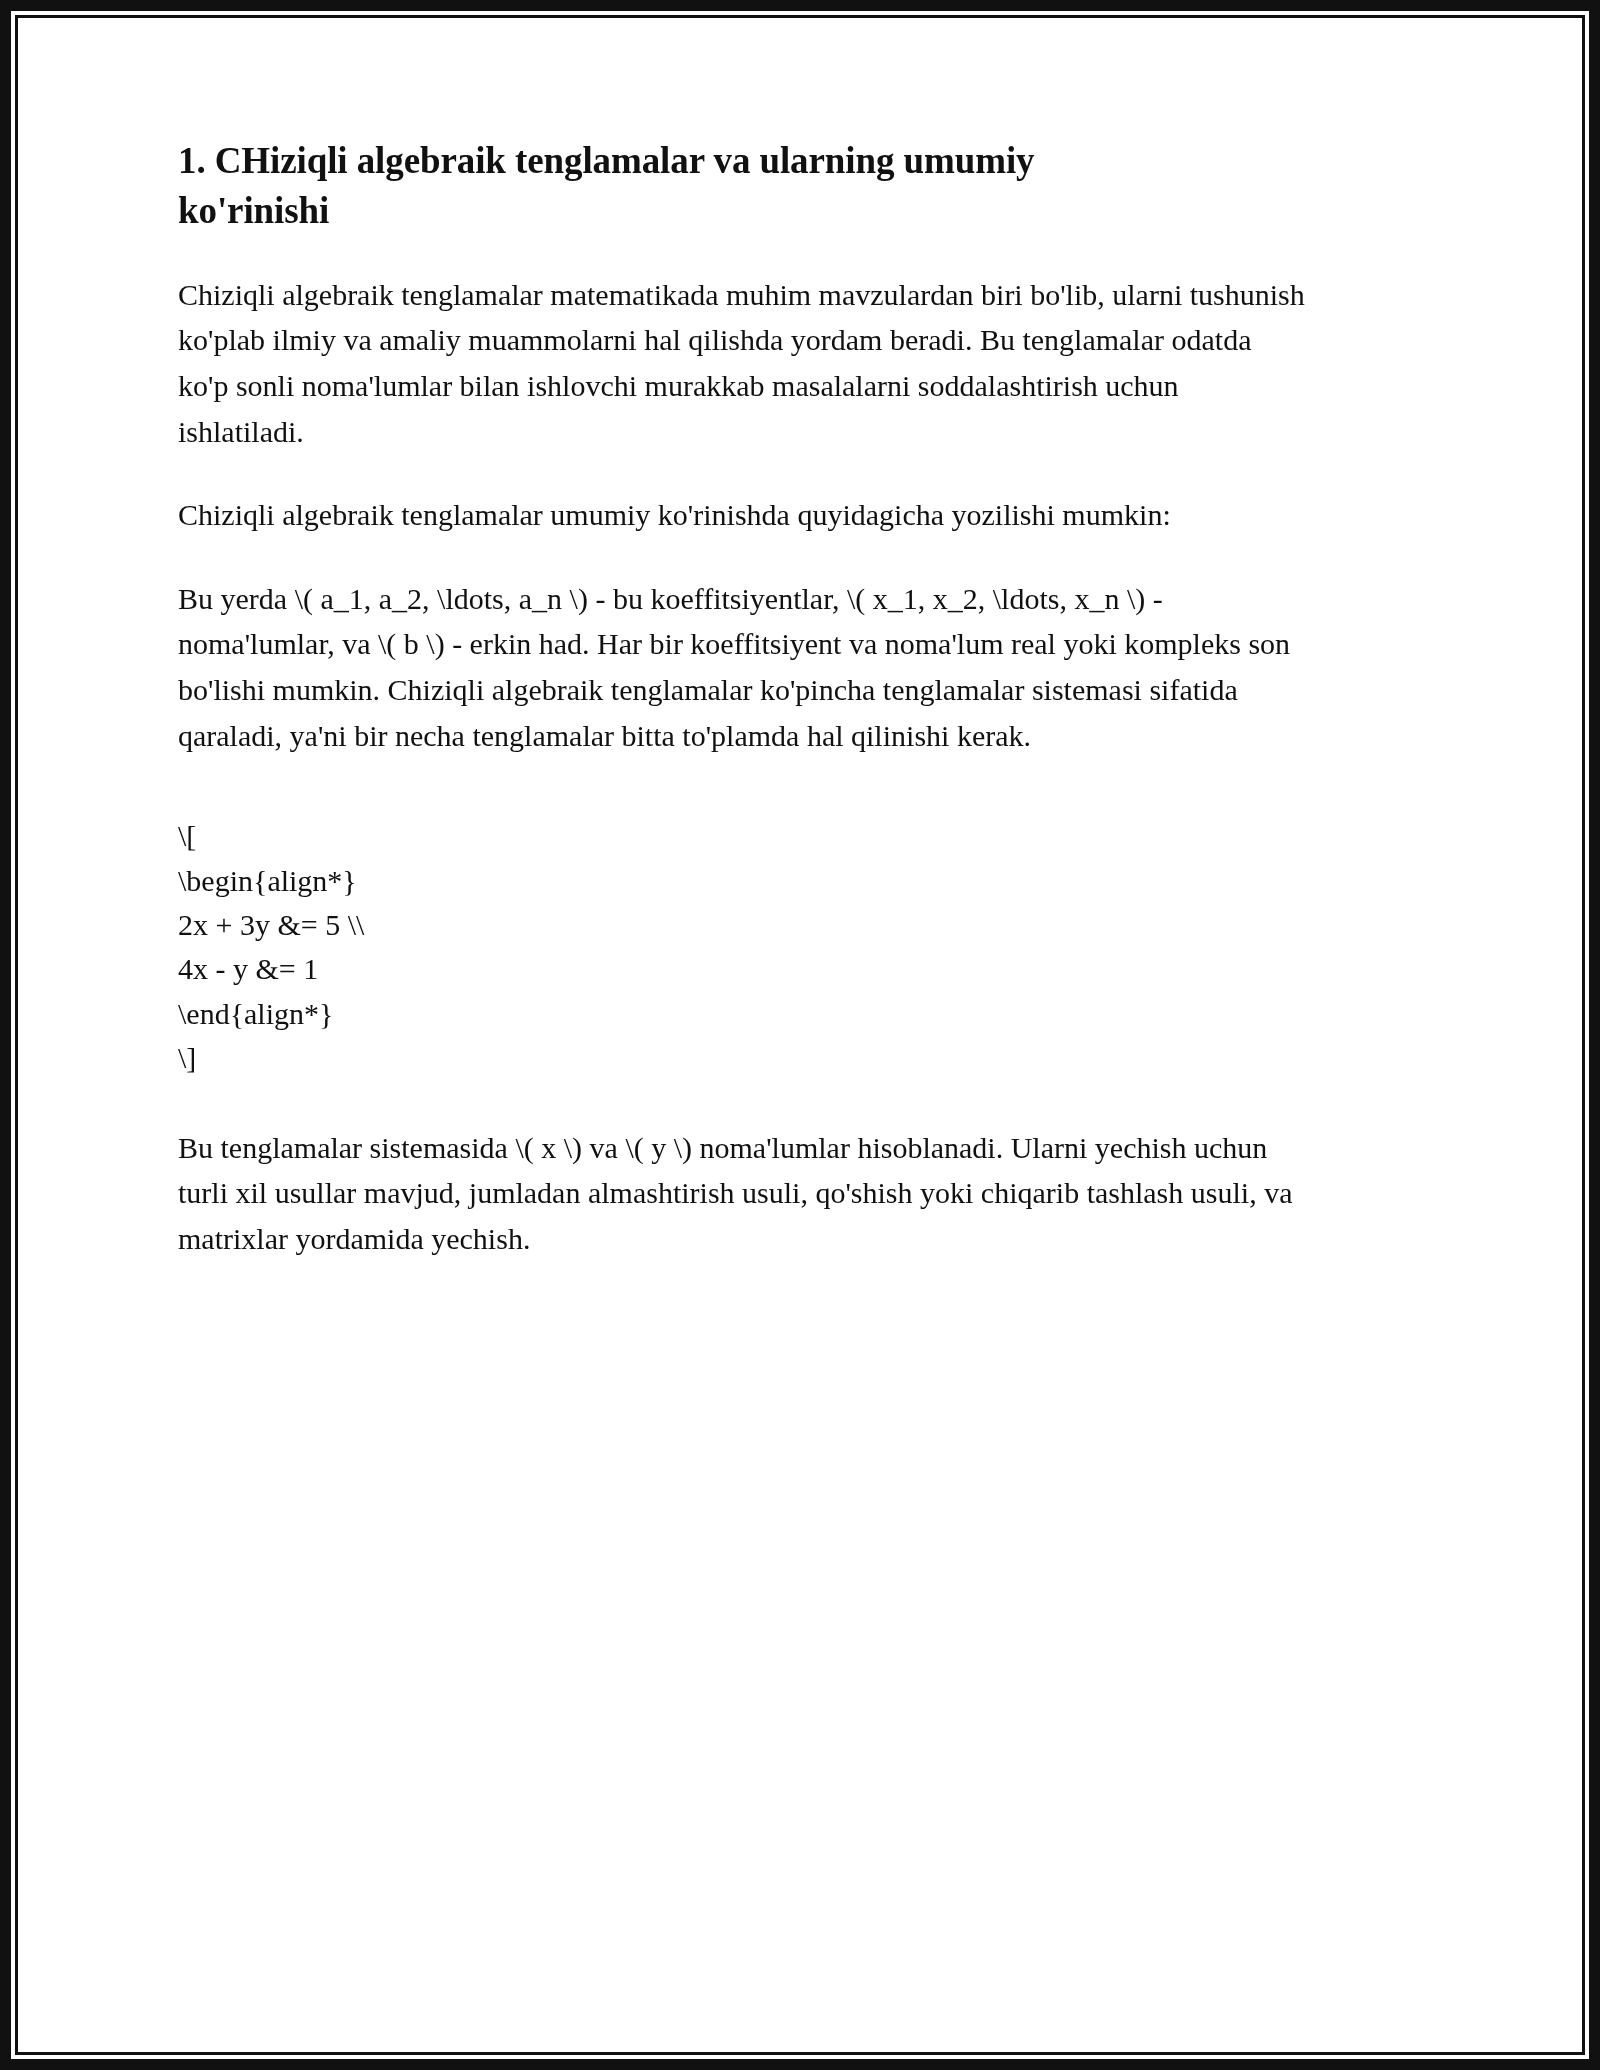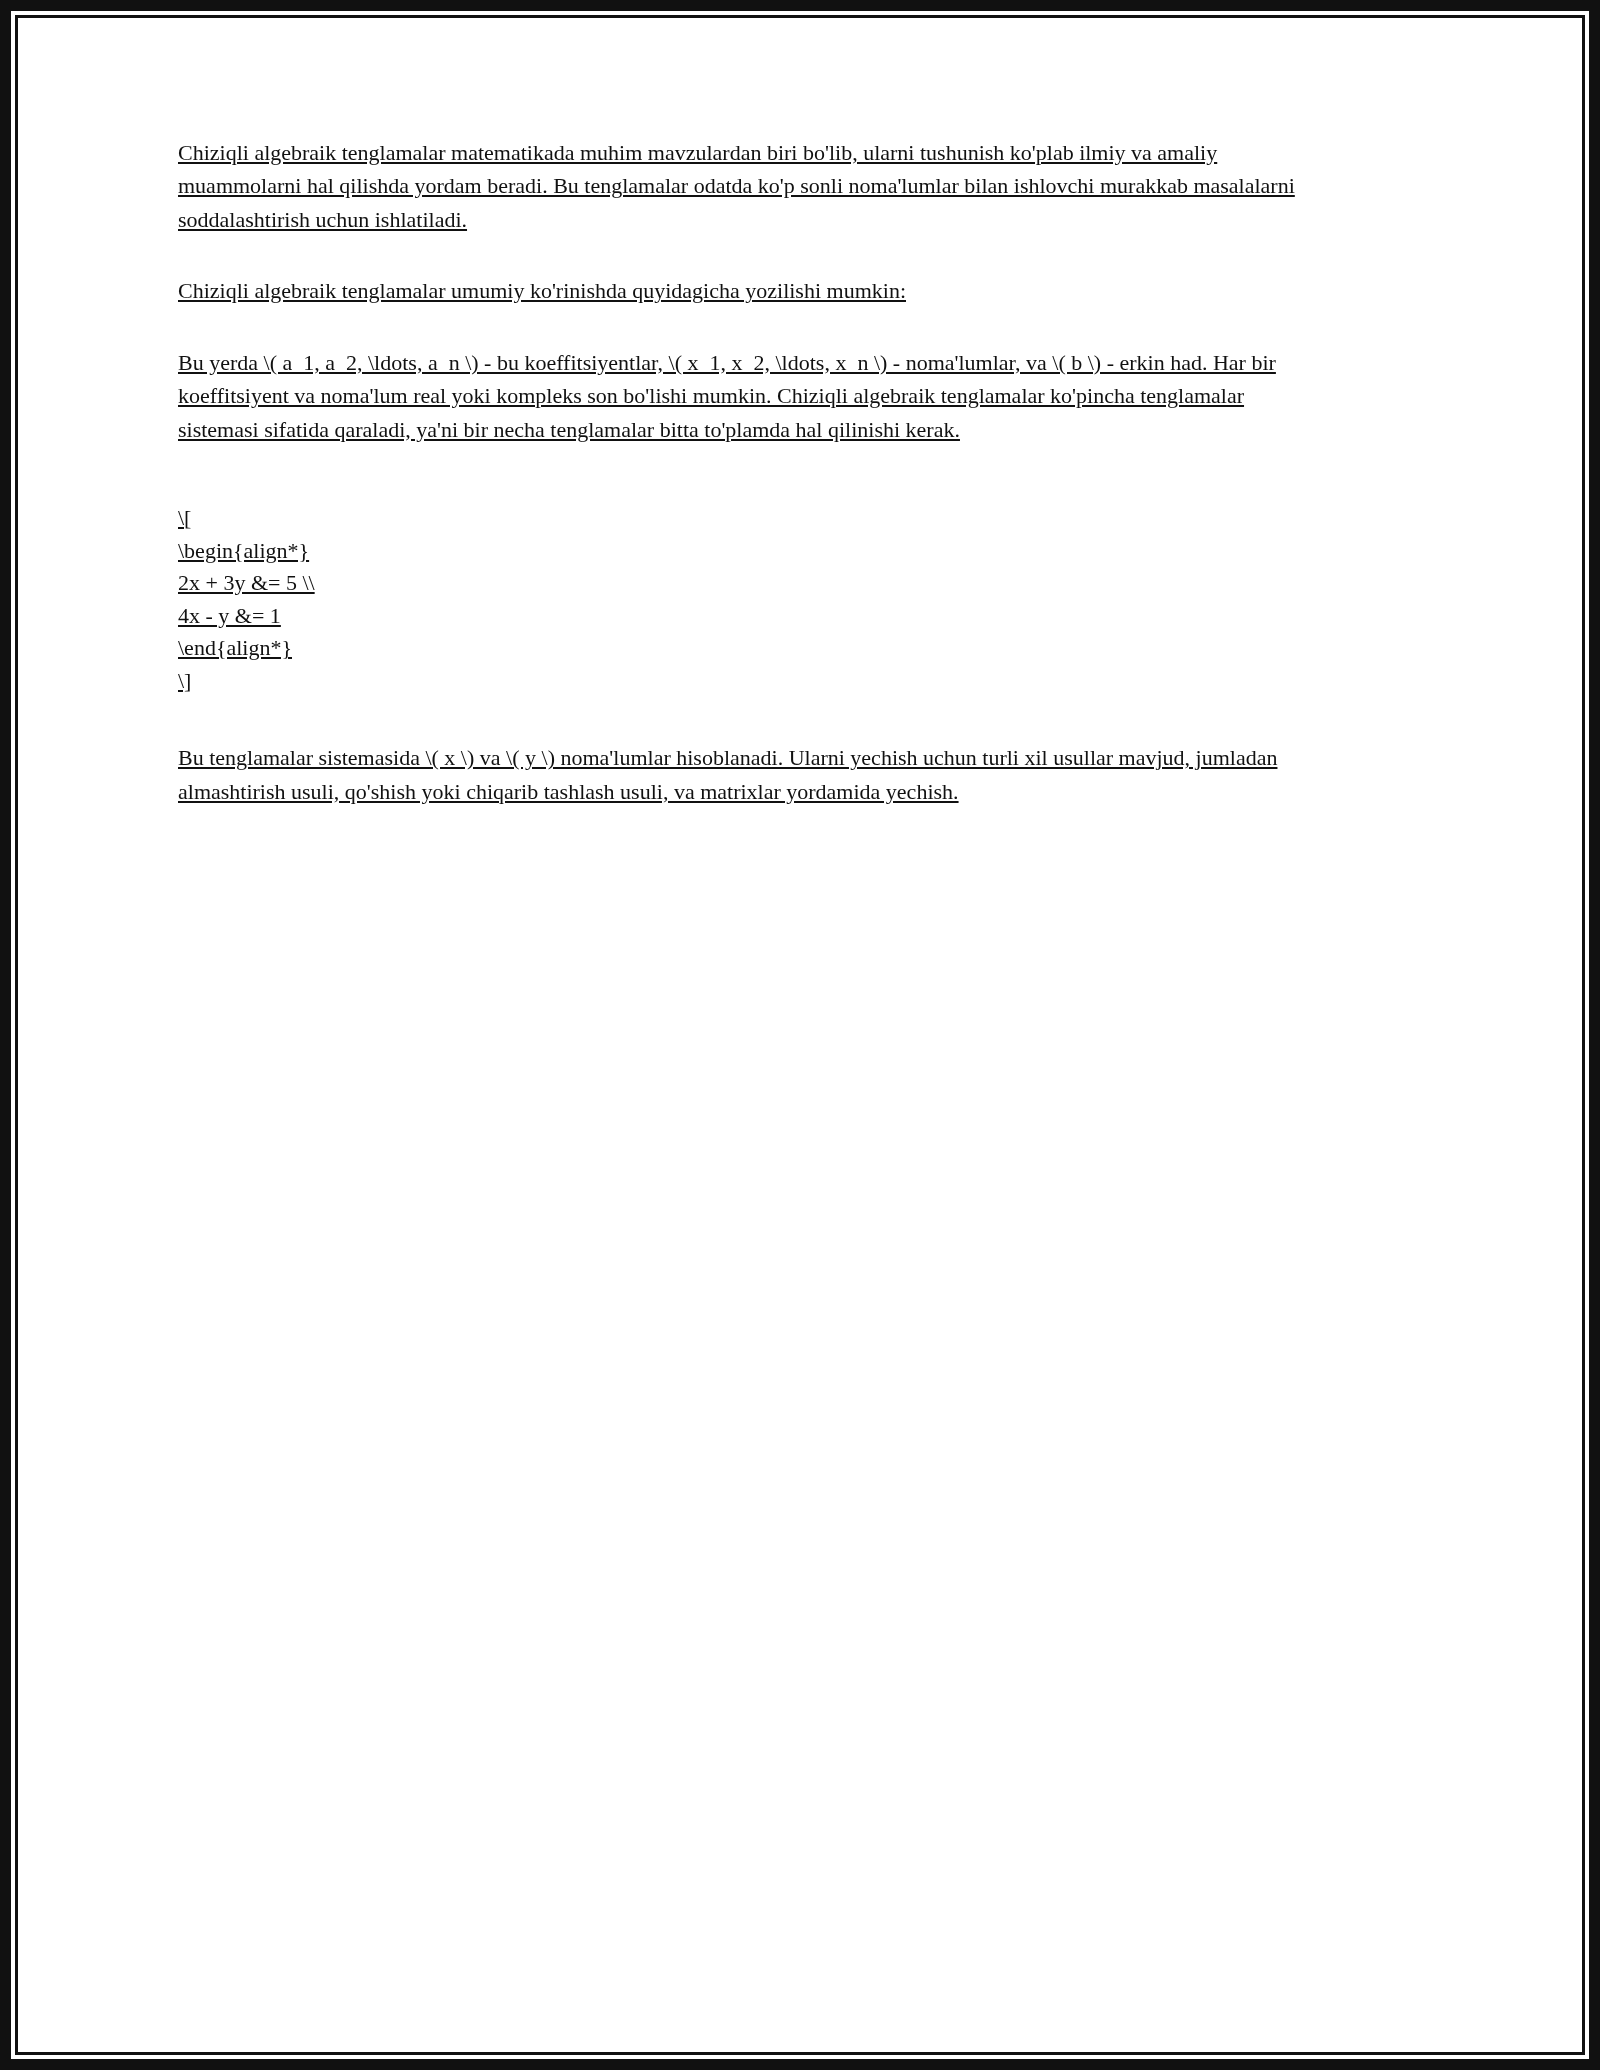--- a/index.html
+++ b/index.html
@@ -55,26 +55,25 @@
   .doc-title {
     font-size: 37px;
     font-weight: bold;
     line-height: 1.35;
     letter-spacing: -0.1px;
     margin: 0 0 36px 0;
     width: 1010px;
   }
 
   .para {
-    font-size: 22px;
+    font-size: 30px;
     line-height: 1.52;
     margin: 0 0 38px 0;
     width: 1130px;
     white-space: normal;
-    text-decoration: underline;
   }
 
   .para.tex-block {
     white-space: pre;
     margin-bottom: 40px;
   }
 
   .para.tex-inline {
     margin-bottom: 56px;
   }
@@ -92,20 +91,21 @@
 </head>
 <body>
 
 <div class="page-frame">
   <div class="page-gap">
     <div class="page-rule">
       <div class="page-inner">
 
         <div class="doc-body">
 
+          <h1 class="doc-title">1. CHiziqli algebraik tenglamalar va ularning umumiy ko'rinishi</h1>
 
           <p class="para">Chiziqli algebraik tenglamalar matematikada muhim mavzulardan biri bo'lib, ularni tushunish ko'plab ilmiy va amaliy muammolarni hal qilishda yordam beradi. Bu tenglamalar odatda ko'p sonli noma'lumlar bilan ishlovchi murakkab masalalarni soddalashtirish uchun ishlatiladi.</p>
 
           <p class="para">Chiziqli algebraik tenglamalar umumiy ko'rinishda quyidagicha yozilishi mumkin:</p>
 
 
           <p class="para tex-inline">Bu yerda \( a_1, a_2, \ldots, a_n \) - bu koeffitsiyentlar, \( x_1, x_2, \ldots, x_n \) - noma'lumlar, va \( b \) - erkin had. Har bir koeffitsiyent va noma'lum real yoki kompleks son bo'lishi mumkin. Chiziqli algebraik tenglamalar ko'pincha tenglamalar sistemasi sifatida qaraladi, ya'ni bir necha tenglamalar bitta to'plamda hal qilinishi kerak.</p>
 
 
           <p class="para align-block">\[

